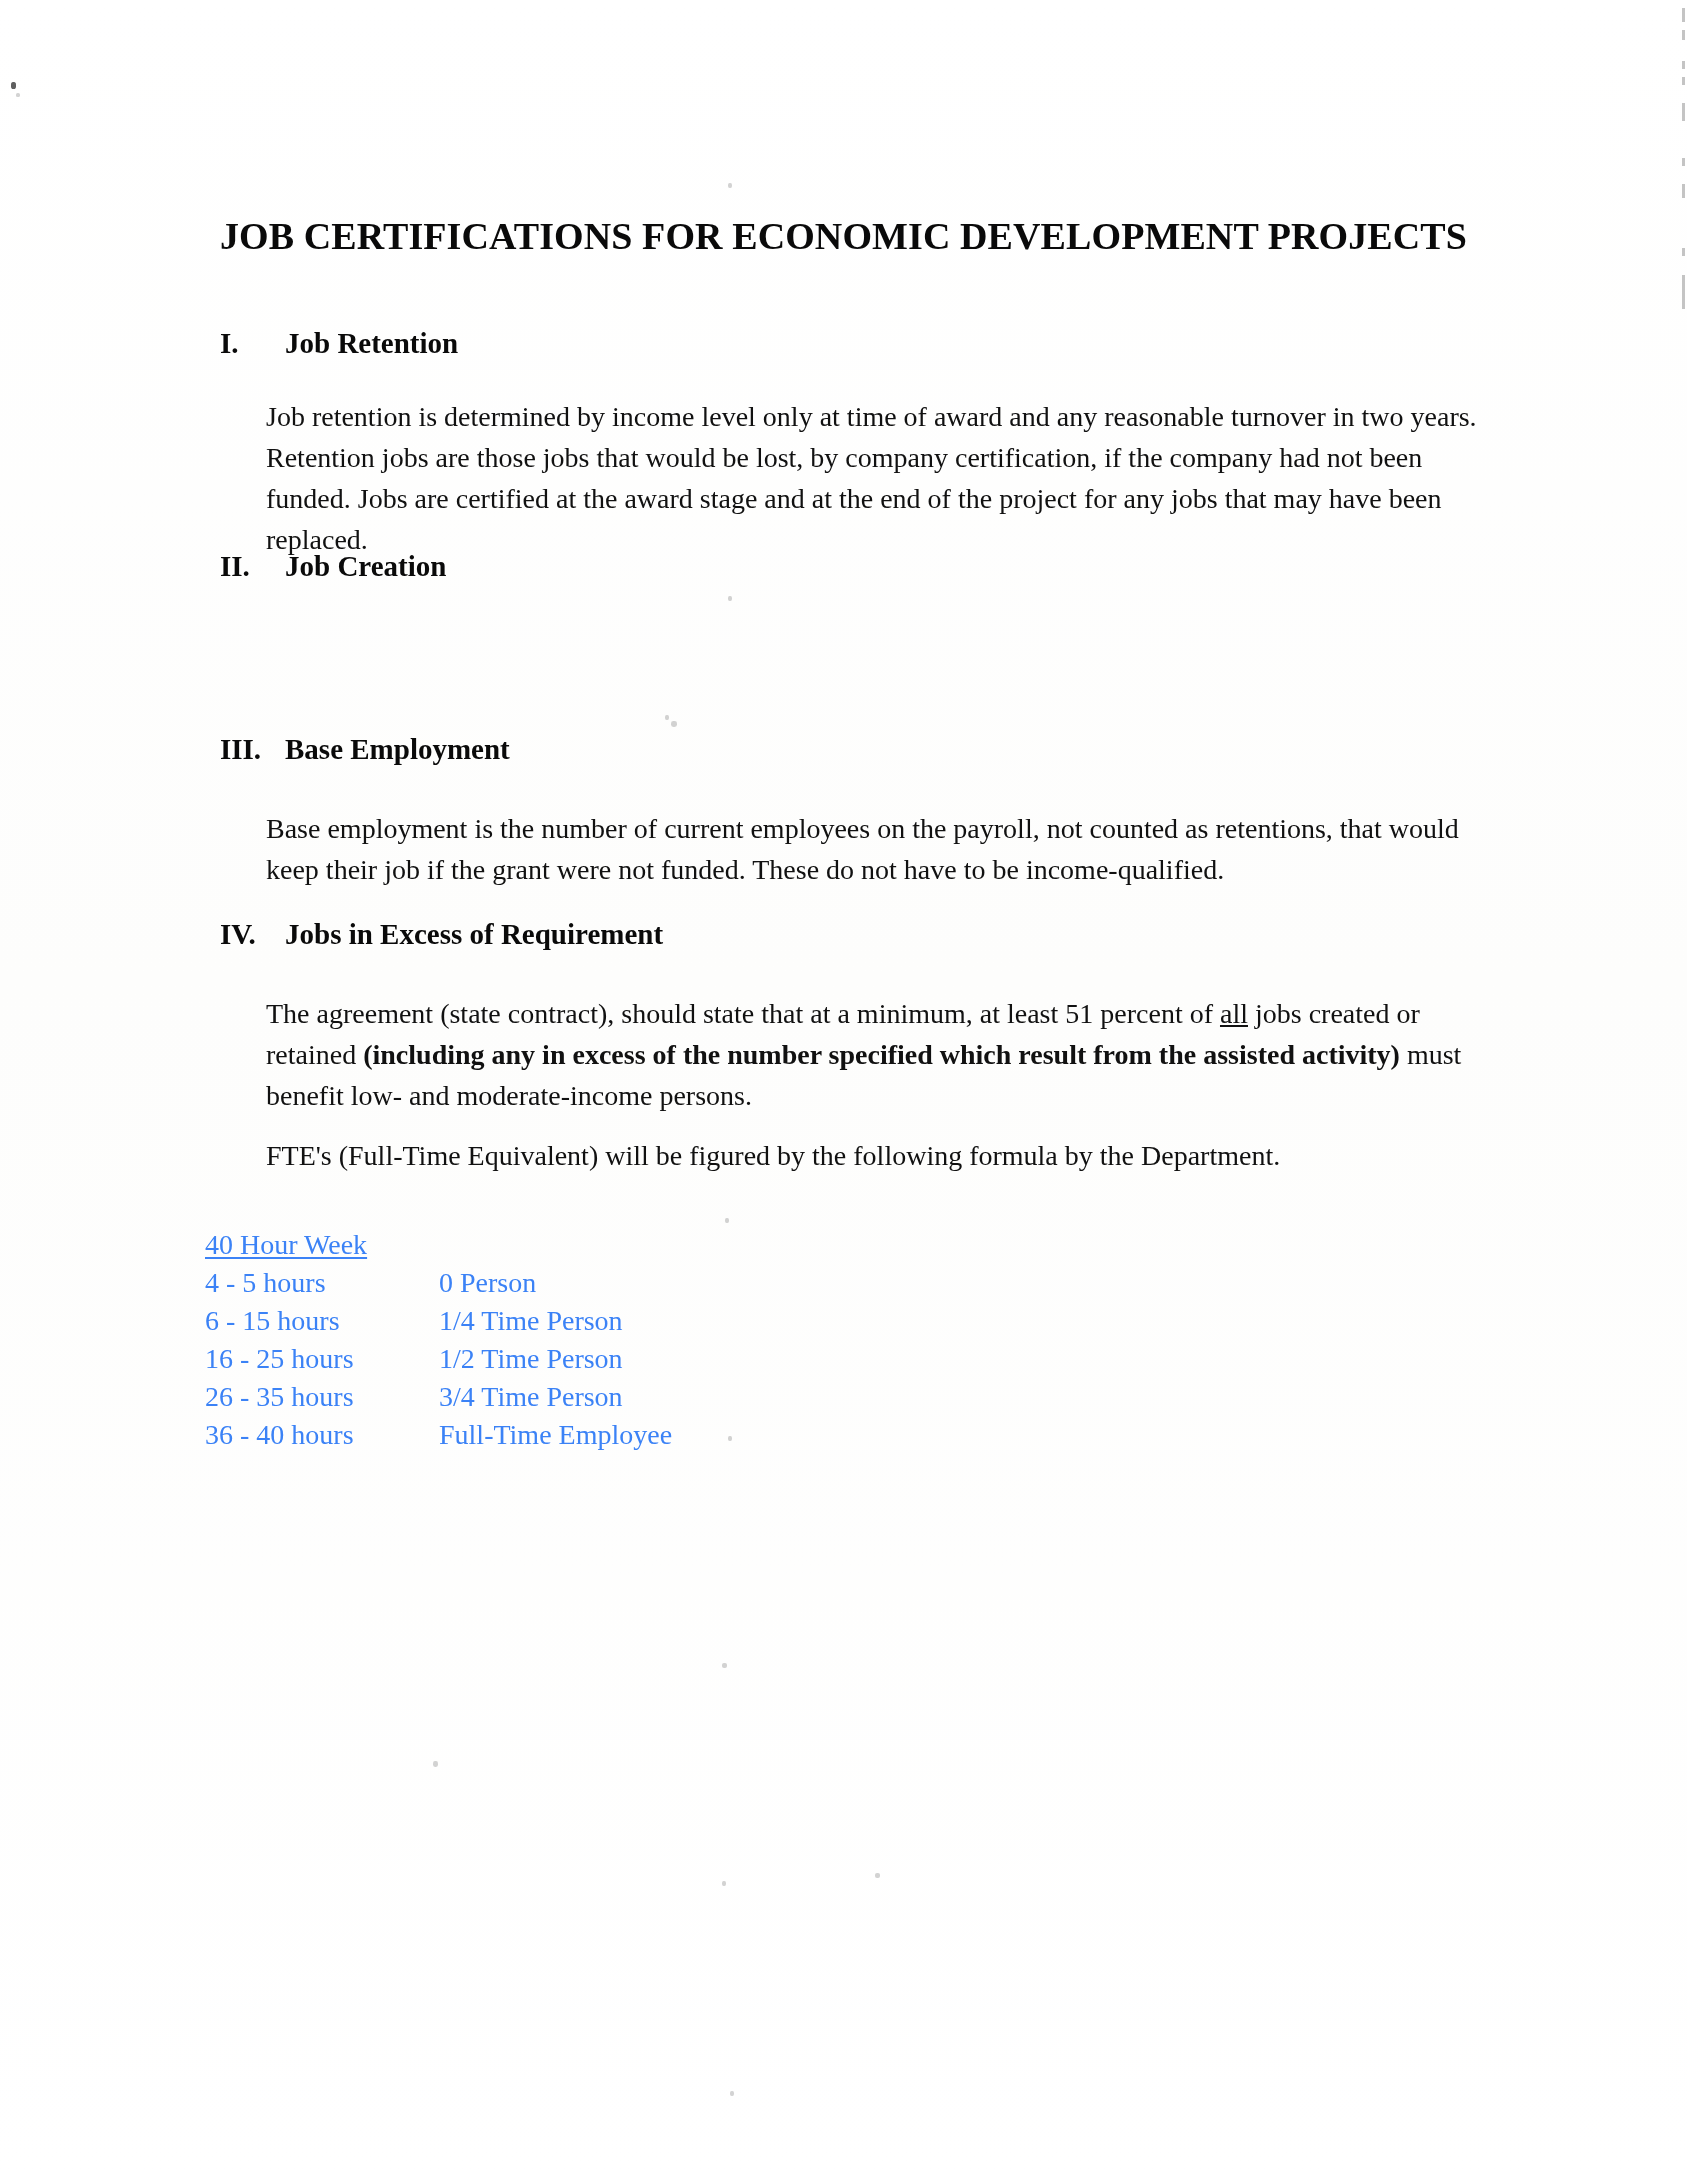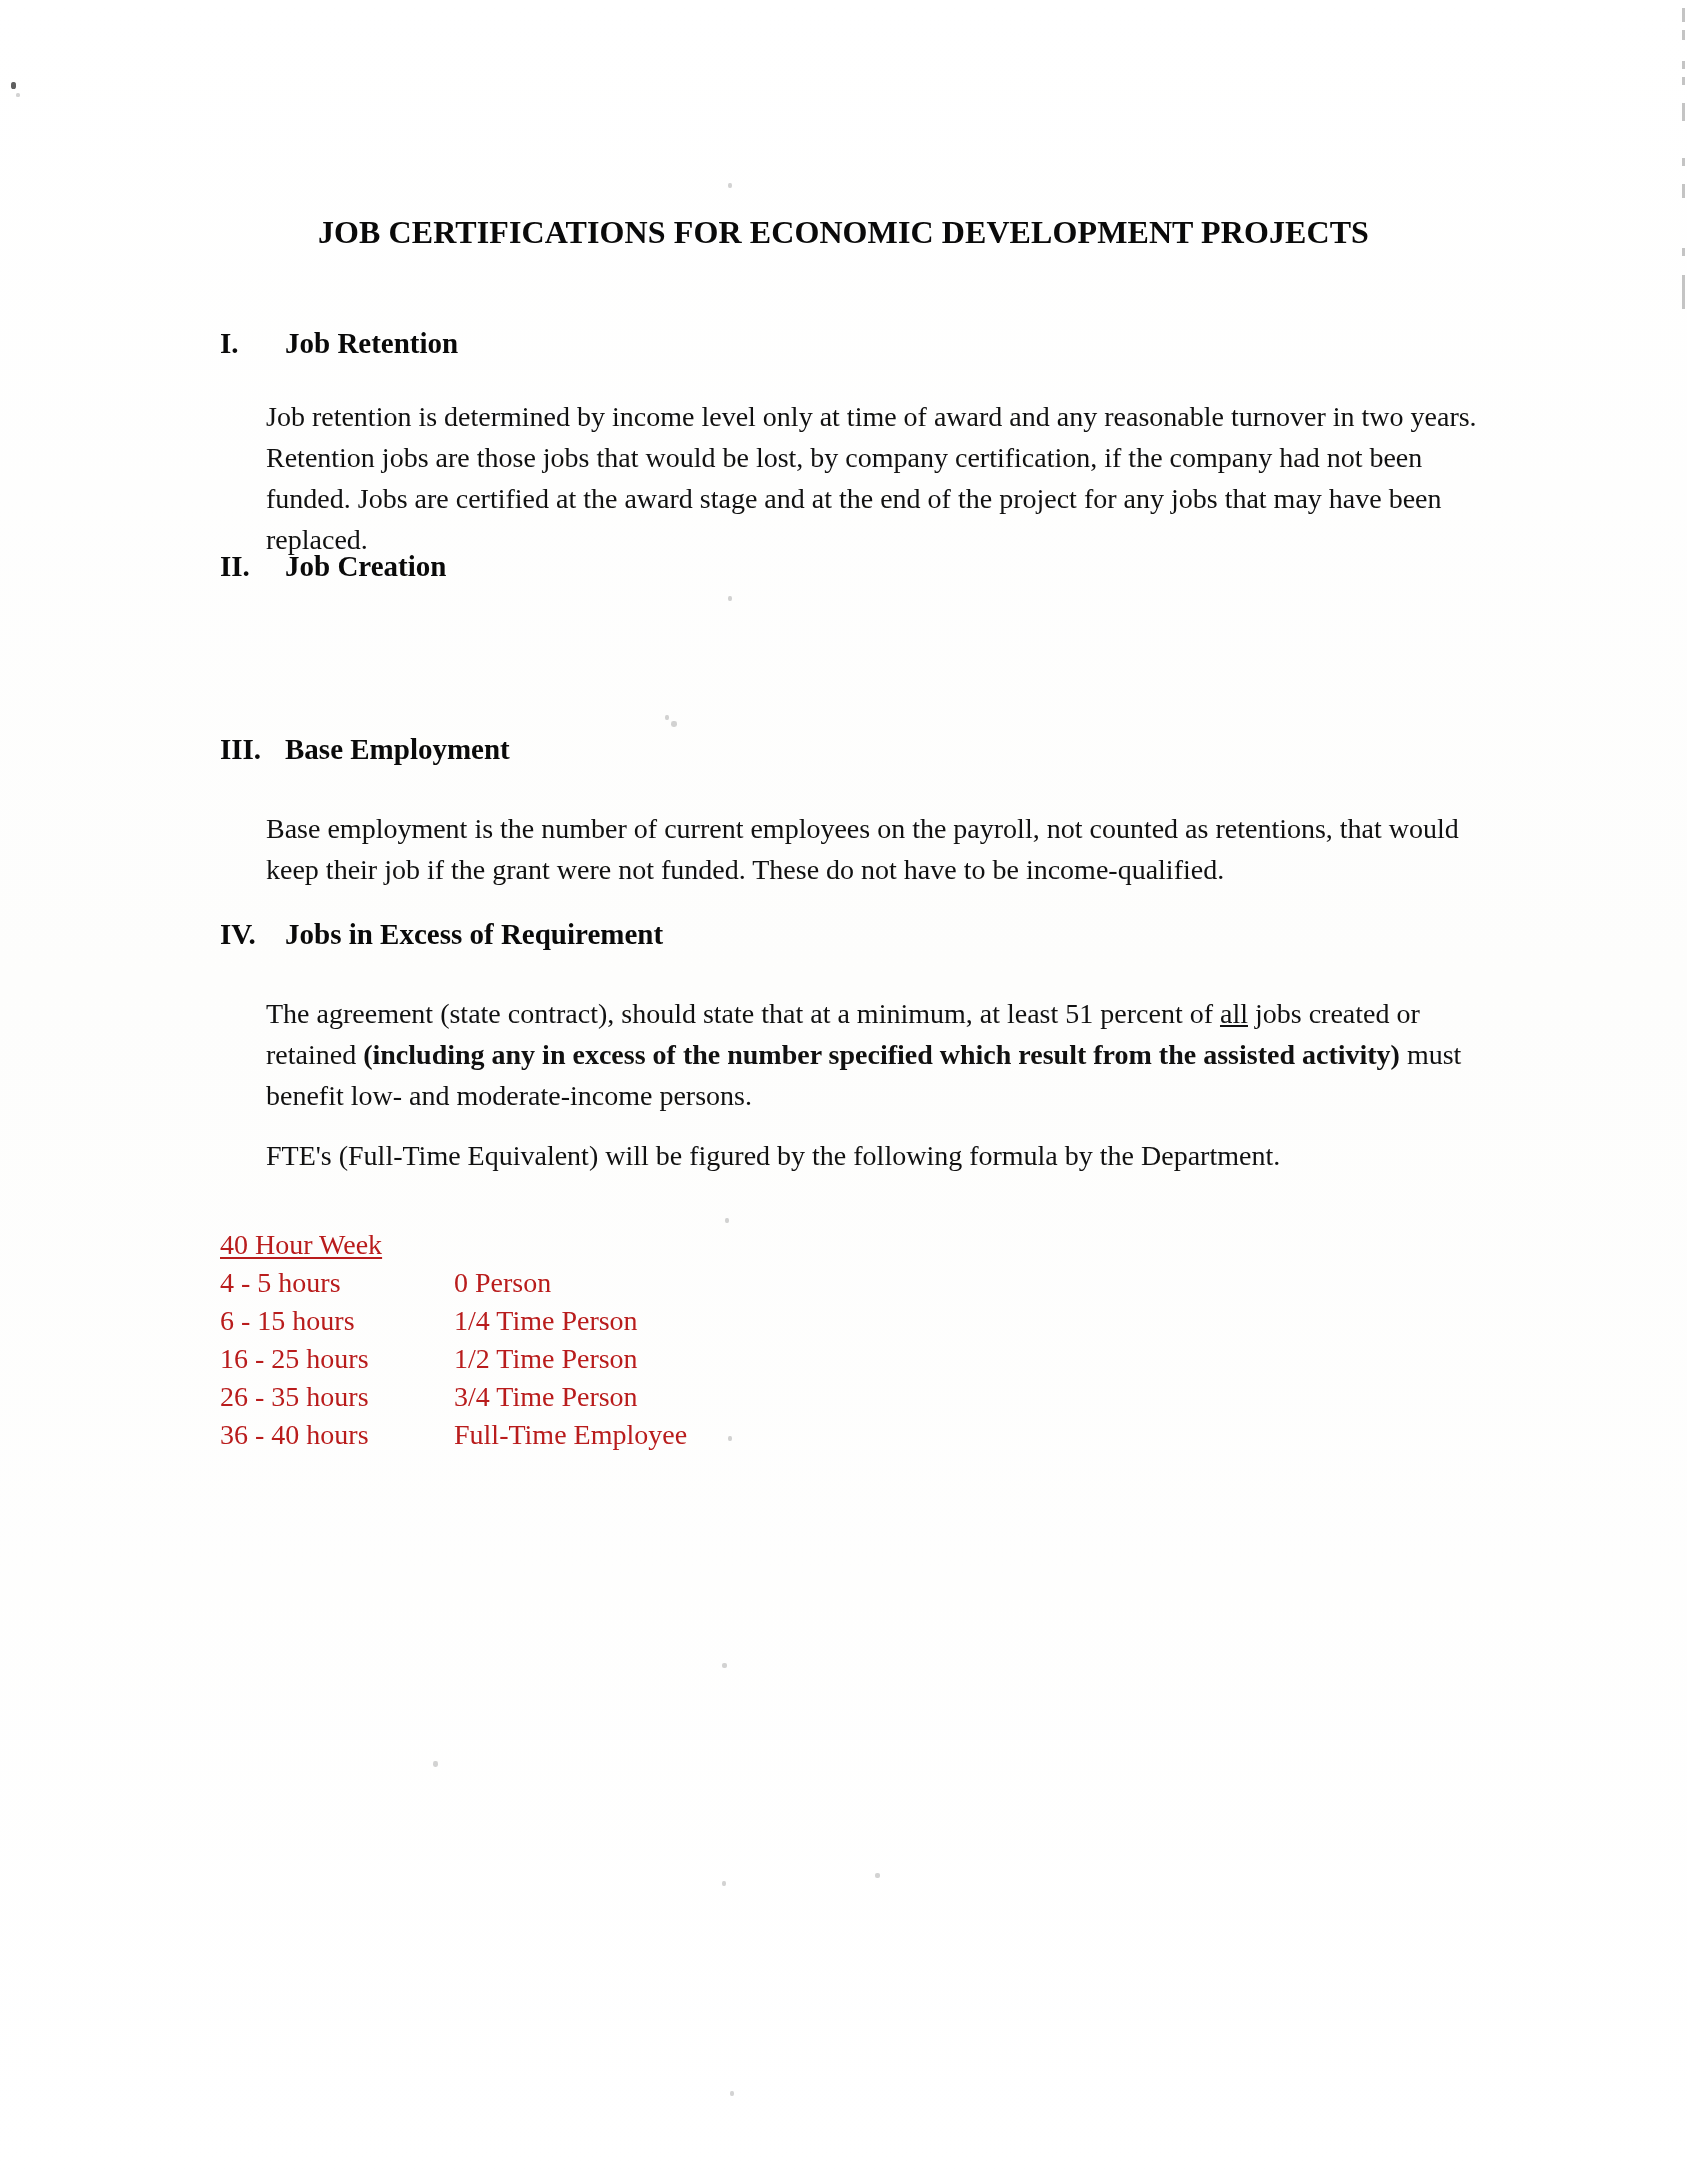--- a/index.html
+++ b/index.html
@@ -30,21 +30,21 @@
     left: 0; top: 0;
     width: 1687px;
     height: 2178px;
   }
   .doc-title {
     position: absolute;
     left: 0;
     top: 214px;
     width: 1687px;
     text-align: center;
-    font-size: 32px;
+    font-size: 38px;
     font-weight: bold;
     letter-spacing: 0.1px;
     color: #0a0a0a;
   }
   .section-heading {
     position: absolute;
     left: 220px;
     font-size: 29px;
     font-weight: bold;
     color: #0a0a0a;
@@ -64,25 +64,25 @@
     text-align: left;
     margin-left: 46px;
   }
   .para.narrow { width: 1234px; }
   .para b { font-weight: bold; }
   .para u { text-decoration: underline; text-underline-offset: 2px; }
 
   
   .fte-table {
     position: absolute;
-    left: 220px;
+    left: 205px;
     top: 1226px;
     font-size: 28px;
     line-height: 38px;
-    color: #b91c1c;
+    color: #3b82f6;
   }
   .fte-head {
     text-decoration: underline;
     text-underline-offset: 3px;
   }
   .fte-row {
     display: flex;
   }
   .fte-hours {
     width: 234px;

